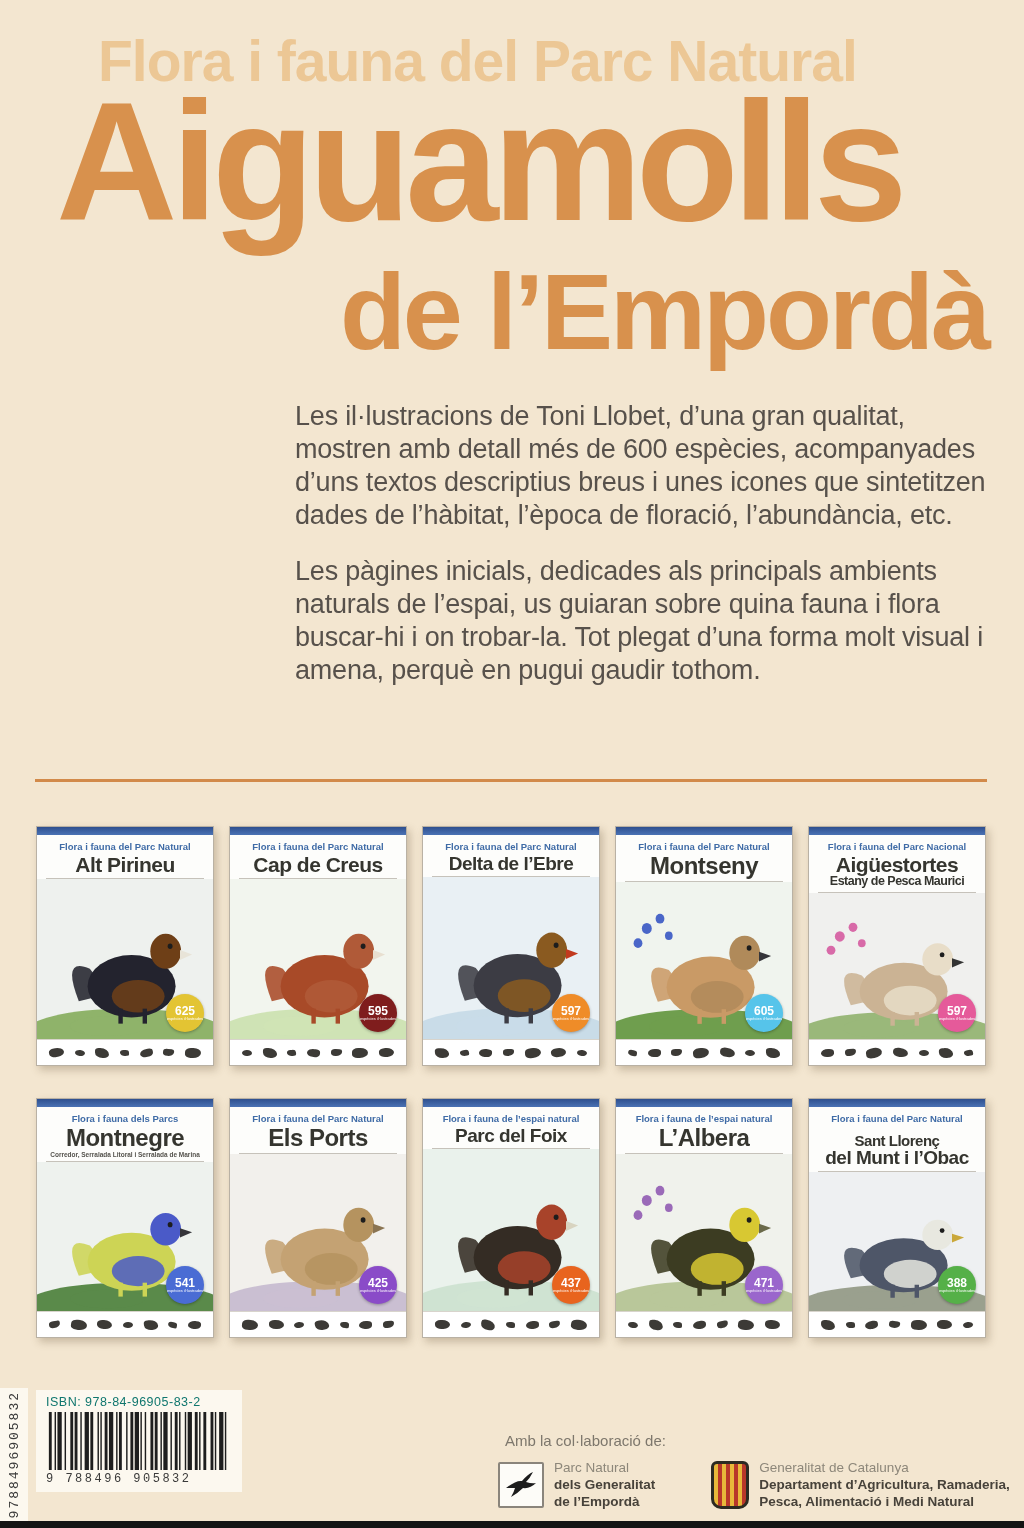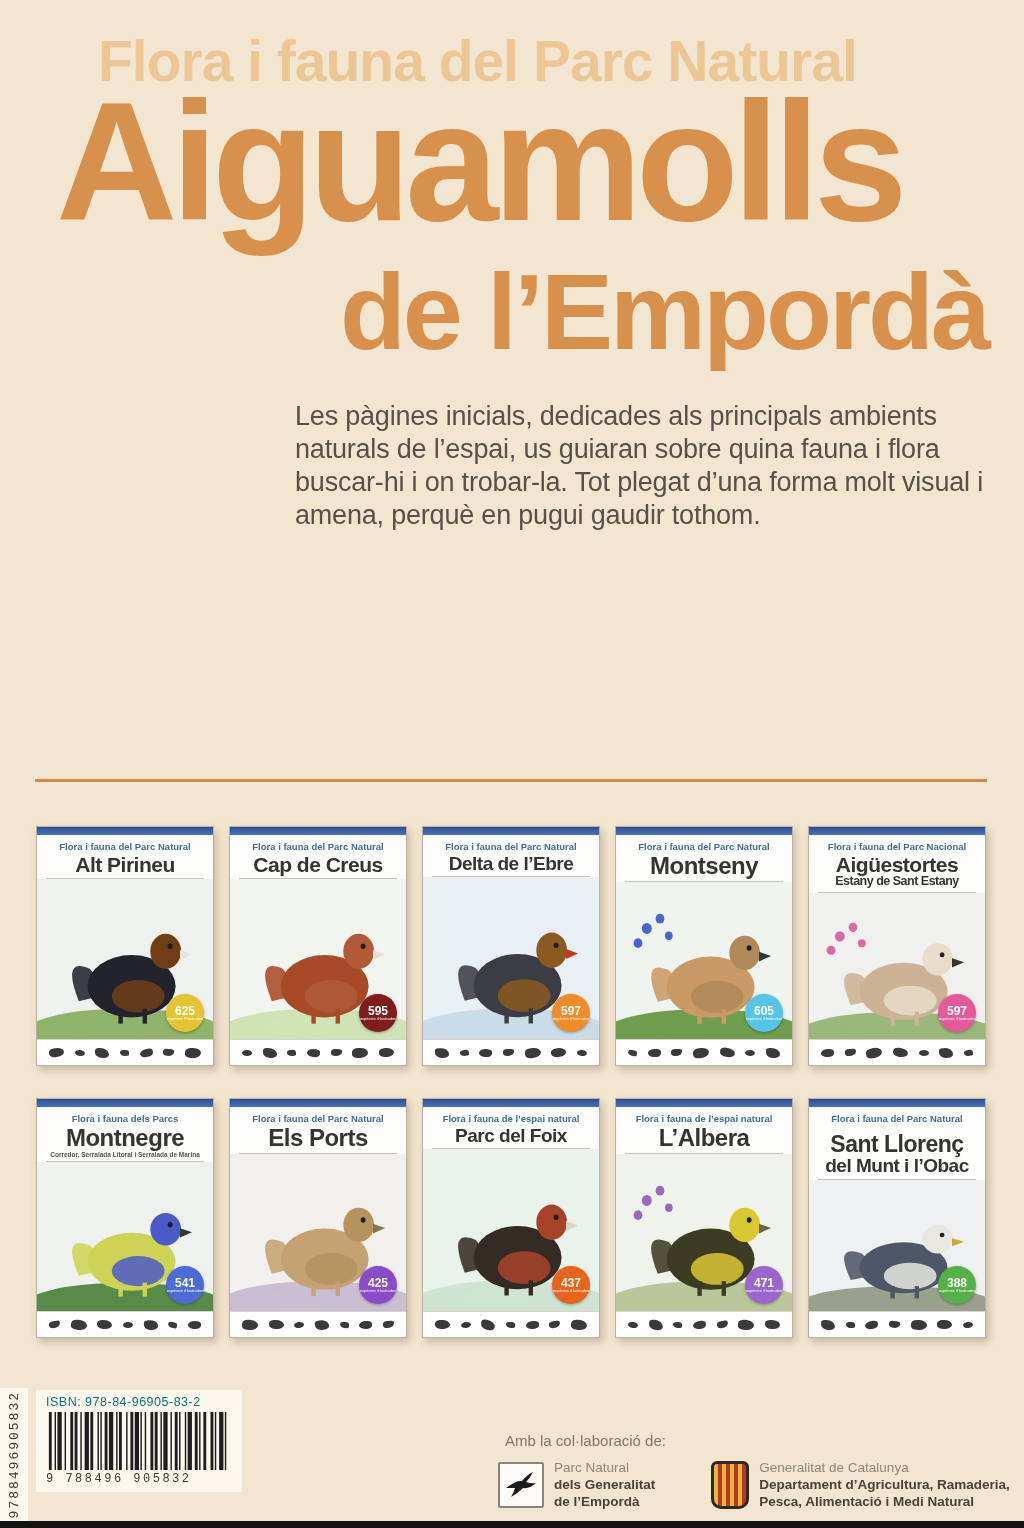--- a/index.html
+++ b/index.html
@@ -118,20 +118,21 @@
 </head>
 <body>
 
 <div class="page">
 
   <div class="series-title">Flora i fauna del Parc Natural</div>
   <div class="park-title-1">Aiguamolls</div>
   <div class="park-title-2">de l’Empordà</div>
 
   <div class="copy">
+    <p>Les il·lustracions de Toni Llobet, d’una gran qualitat, mostren amb detall més de 600 espècies, acompanyades d’uns textos descriptius breus i unes icones que sintetitzen dades de l’hàbitat, l’època de floració, l’abundància, etc.</p>
     <p>Les pàgines inicials, dedicades als principals ambients naturals de l’espai, us guiaran sobre quina fauna i flora buscar-hi i on trobar-la. Tot plegat d’una forma molt visual i amena, perquè en pugui gaudir tothom.</p>
   </div>
 
   <div class="divider"></div>
 
   <div class="covers" id="covers">
   <div class="cover">
     <div class="cover-strip"></div>
     <div class="cover-series">Flora i fauna del Parc Natural</div>
     <div class="cover-title" style="font-size: 21px;">Alt Pirineu</div>
@@ -280,21 +281,21 @@
           <span class="sp-icon" style="width: 15px; height: 9px; border-radius: 40% 60% 50% 50%; transform: rotate(9deg);"></span>
           <span class="sp-icon" style="width: 10px; height: 6px; border-radius: 50%; transform: rotate(4deg);"></span>
           <span class="sp-icon" style="width: 14px; height: 10px; border-radius: 30% 70% 40% 60%; transform: rotate(-1deg);"></span>
         </div>
   </div>
 
   <div class="cover">
     <div class="cover-strip"></div>
     <div class="cover-series">Flora i fauna del Parc Nacional</div>
     <div class="cover-title" style="font-size: 21px;">Aigüestortes</div>
-    <div class="cover-title2" style="font-size: 12.5px;">Estany de Sant Estany</div>
+    <div class="cover-title2" style="font-size: 12.5px;">Estany de Pesca Maurici</div>
 
     <div class="cover-rule"></div>
     <div class="cover-art">
           <svg viewBox="0 0 160 128" preserveAspectRatio="none">
     <rect width="160" height="128" fill="#f0f0ee"></rect>
     <ellipse cx="80" cy="124" rx="92" ry="20" fill="#9ab87a"></ellipse>
     <ellipse cx="64" cy="118" rx="34" ry="8" fill="#9ab87a" opacity="0.8"></ellipse>
     <path d="M38 98 Q22 62 48 72 L66 92 Z" fill="#cbb394" opacity="0.88"></path>
     <ellipse cx="86" cy="86" rx="40" ry="25" fill="#cbb394"></ellipse>
     <ellipse cx="92" cy="94" rx="24" ry="13" fill="#e8ddc8" opacity="0.85"></ellipse>
@@ -474,21 +475,21 @@
           <span class="sp-icon" style="width: 13px; height: 8px; border-radius: 60% 40% 50% 50%; transform: rotate(-5deg);"></span>
           <span class="sp-icon" style="width: 11px; height: 7px; border-radius: 50% 30% 70% 50%; transform: rotate(-10deg);"></span>
           <span class="sp-icon" style="width: 16px; height: 10px; border-radius: 45% 55% 60% 40%; transform: rotate(6deg);"></span>
           <span class="sp-icon" style="width: 15px; height: 9px; border-radius: 40% 60% 50% 50%; transform: rotate(1deg);"></span>
         </div>
   </div>
 
   <div class="cover">
     <div class="cover-strip"></div>
     <div class="cover-series">Flora i fauna del Parc Natural</div>
-    <div class="cover-title" style="font-size: 23px; margin-top: 9px;">Sant Llorenç</div>
+    <div class="cover-title" style="font-size: 15px; margin-top: 9px;">Sant Llorenç</div>
     <div class="cover-title2" style="font-size: 19px;">del Munt i l’Obac</div>
 
     <div class="cover-rule"></div>
     <div class="cover-art">
           <svg viewBox="0 0 160 128" preserveAspectRatio="none">
     <rect width="160" height="128" fill="#eef0f2"></rect>
     <ellipse cx="80" cy="124" rx="92" ry="20" fill="#9aa08e"></ellipse>
     <ellipse cx="64" cy="118" rx="34" ry="8" fill="#9aa08e" opacity="0.8"></ellipse>
     <path d="M38 98 Q22 62 48 72 L66 92 Z" fill="#4e5668" opacity="0.88"></path>
     <ellipse cx="86" cy="86" rx="40" ry="25" fill="#4e5668"></ellipse>

